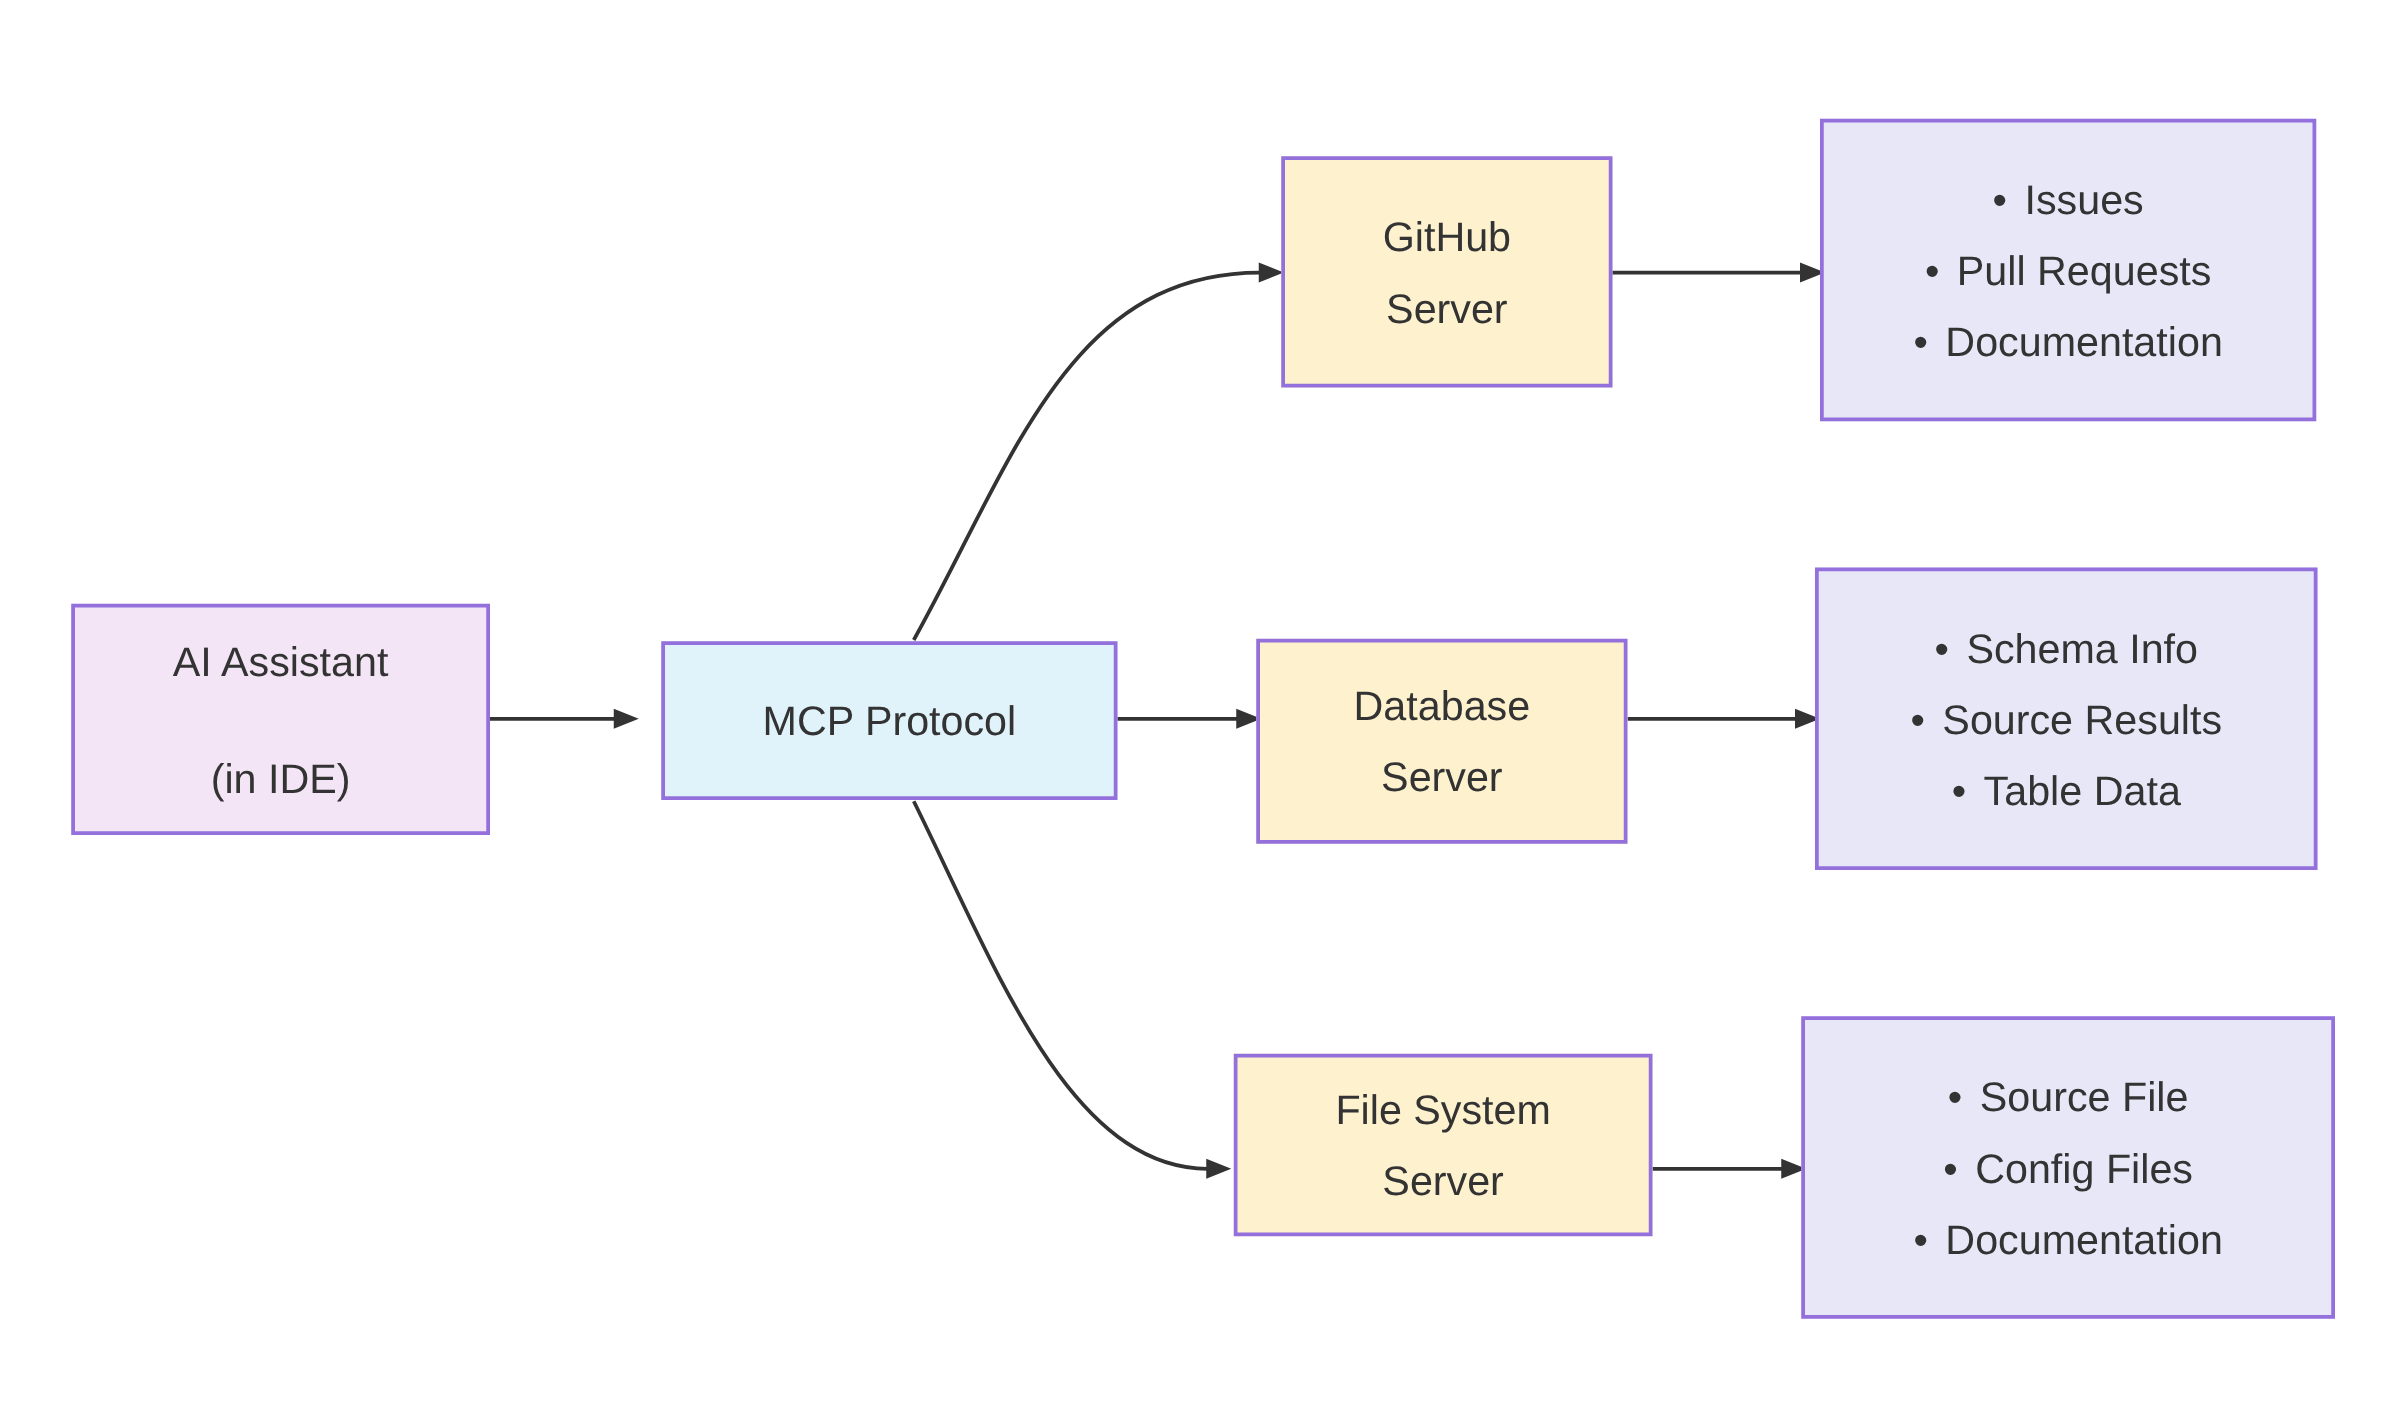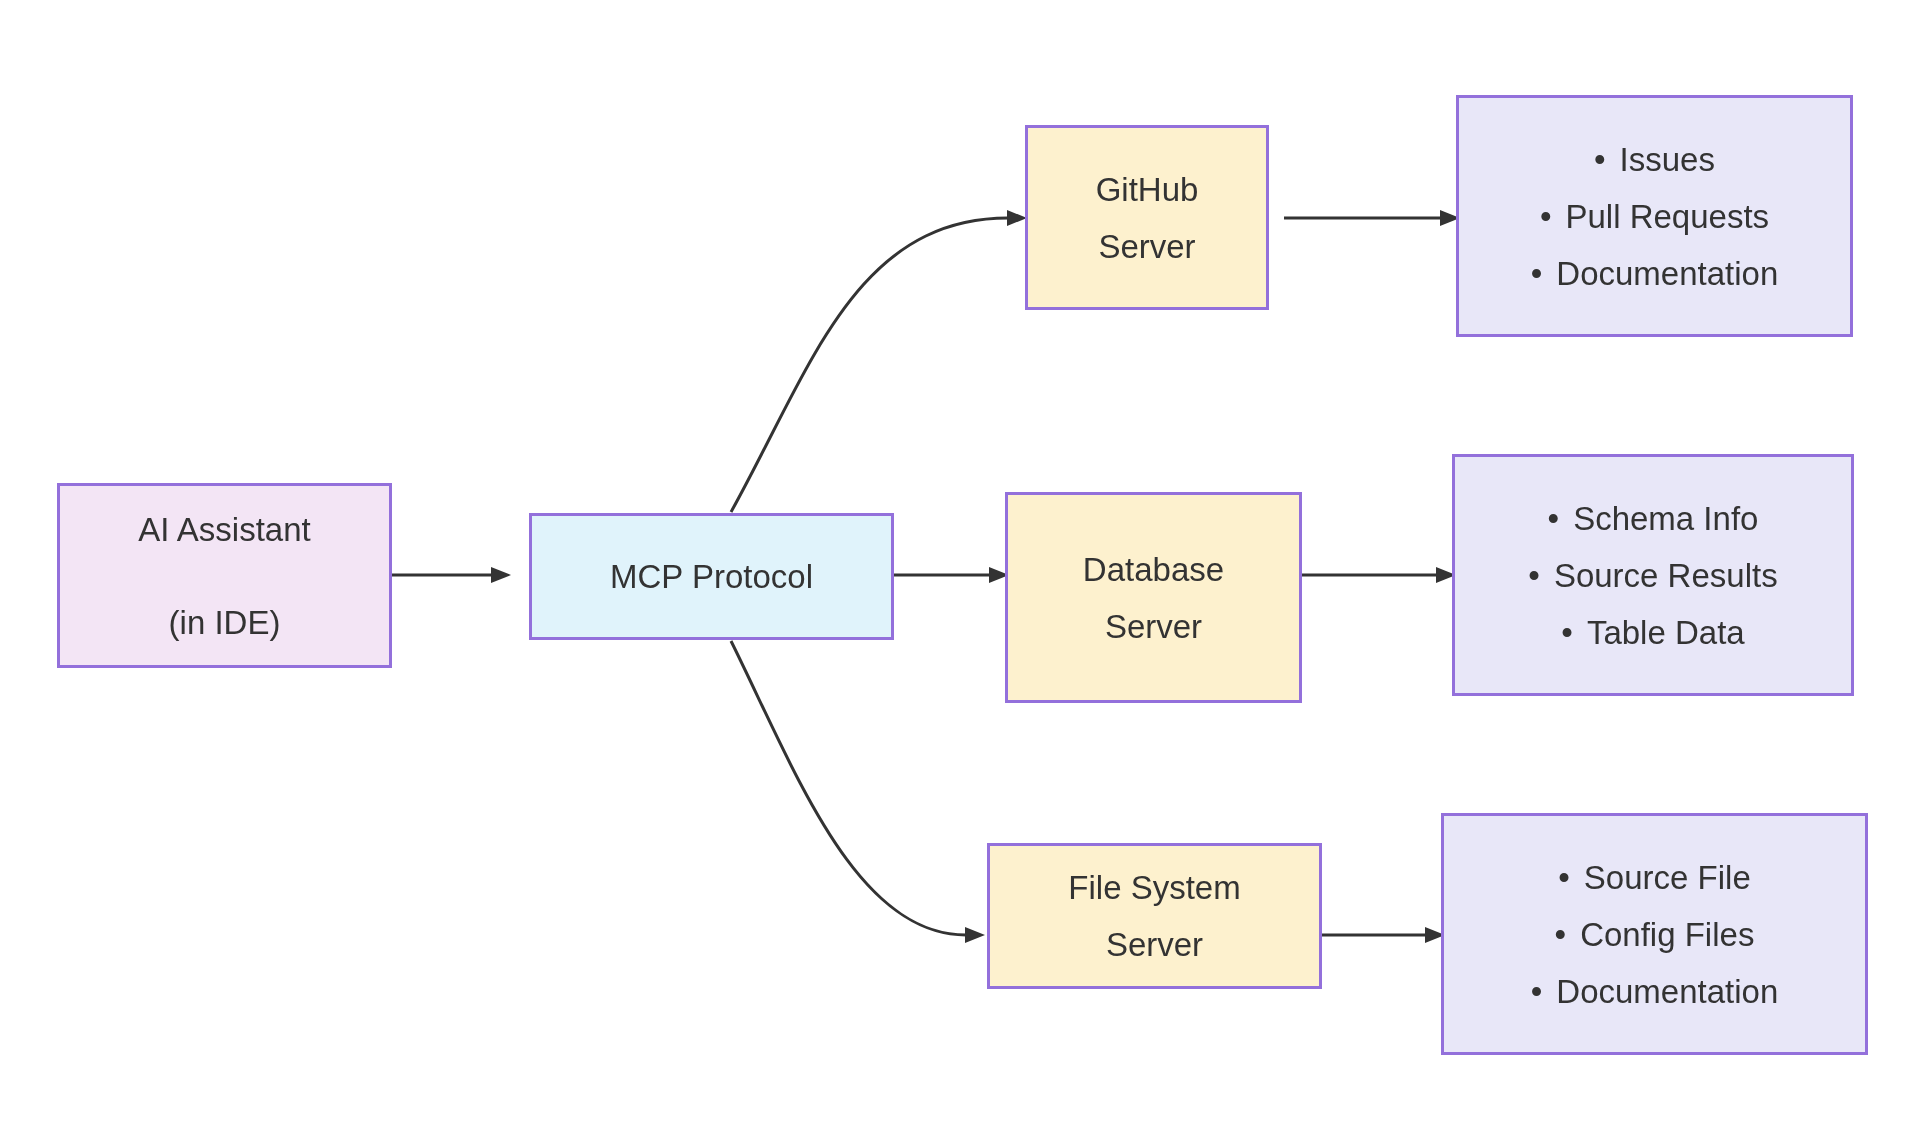--- a/index.html
+++ b/index.html
@@ -85,26 +85,26 @@
 
   <div class="node pink" style="left:57px; top:483px; width:335px; height:185px;gap:36px;">
     <div class="node-line">AI Assistant</div>
     <div class="node-line">(in IDE)</div>
   </div>
 
   <div class="node blue" style="left:507px; top:513px; width:365px; height:127px;">
     <div class="node-line">MCP Protocol</div>
   </div>
 
-  <div class="node yellow" style="left:1025px; top:125px; width:244px; height:185px;">
+  <div class="node yellow" style="left:1025px; top:125px; width:265px; height:185px;">
     <div class="node-line">GitHub</div>
     <div class="node-line">Server</div>
   </div>
 
-  <div class="node yellow" style="left:1005px; top:492px; width:297px; height:211px;">
+  <div class="node yellow" style="left:1005px; top:511px; width:297px; height:164px;">
     <div class="node-line">Database</div>
     <div class="node-line">Server</div>
   </div>
 
   <div class="node yellow" style="left:987px; top:843px; width:335px; height:146px;">
     <div class="node-line">File System</div>
     <div class="node-line">Server</div>
   </div>
 
   <div class="node lavender" style="left:1456px; top:95px; width:397px; height:242px;">

